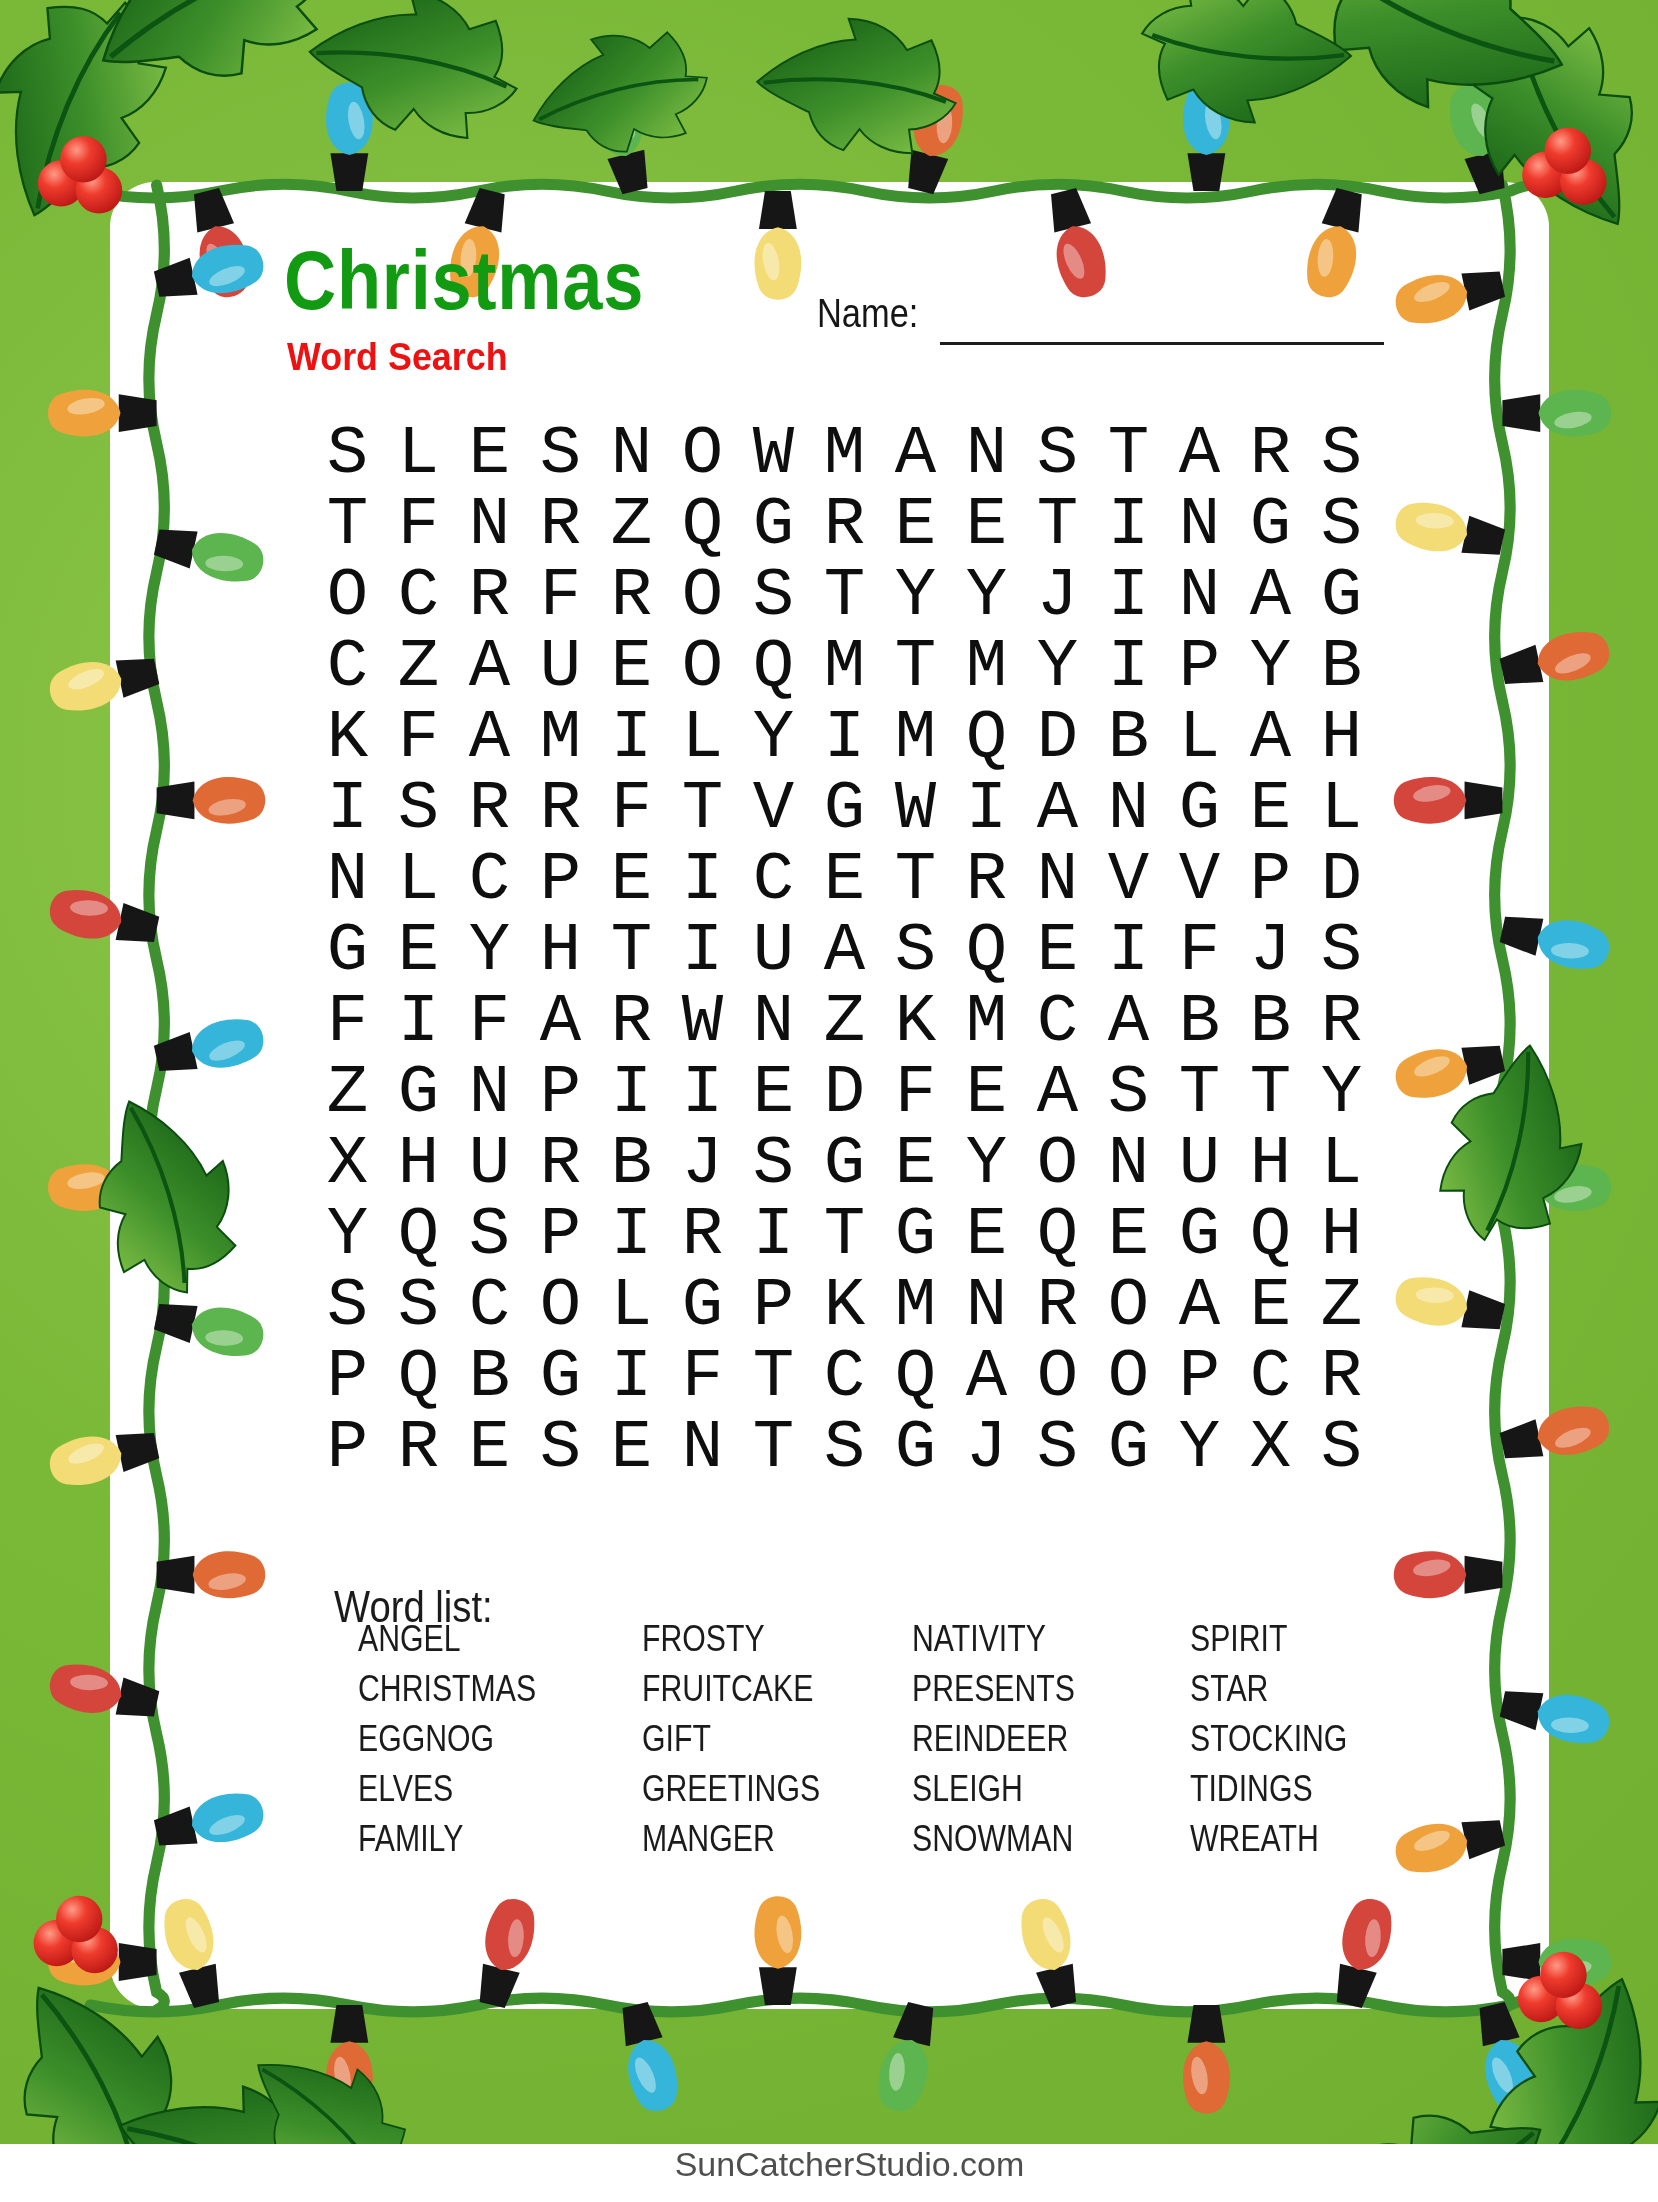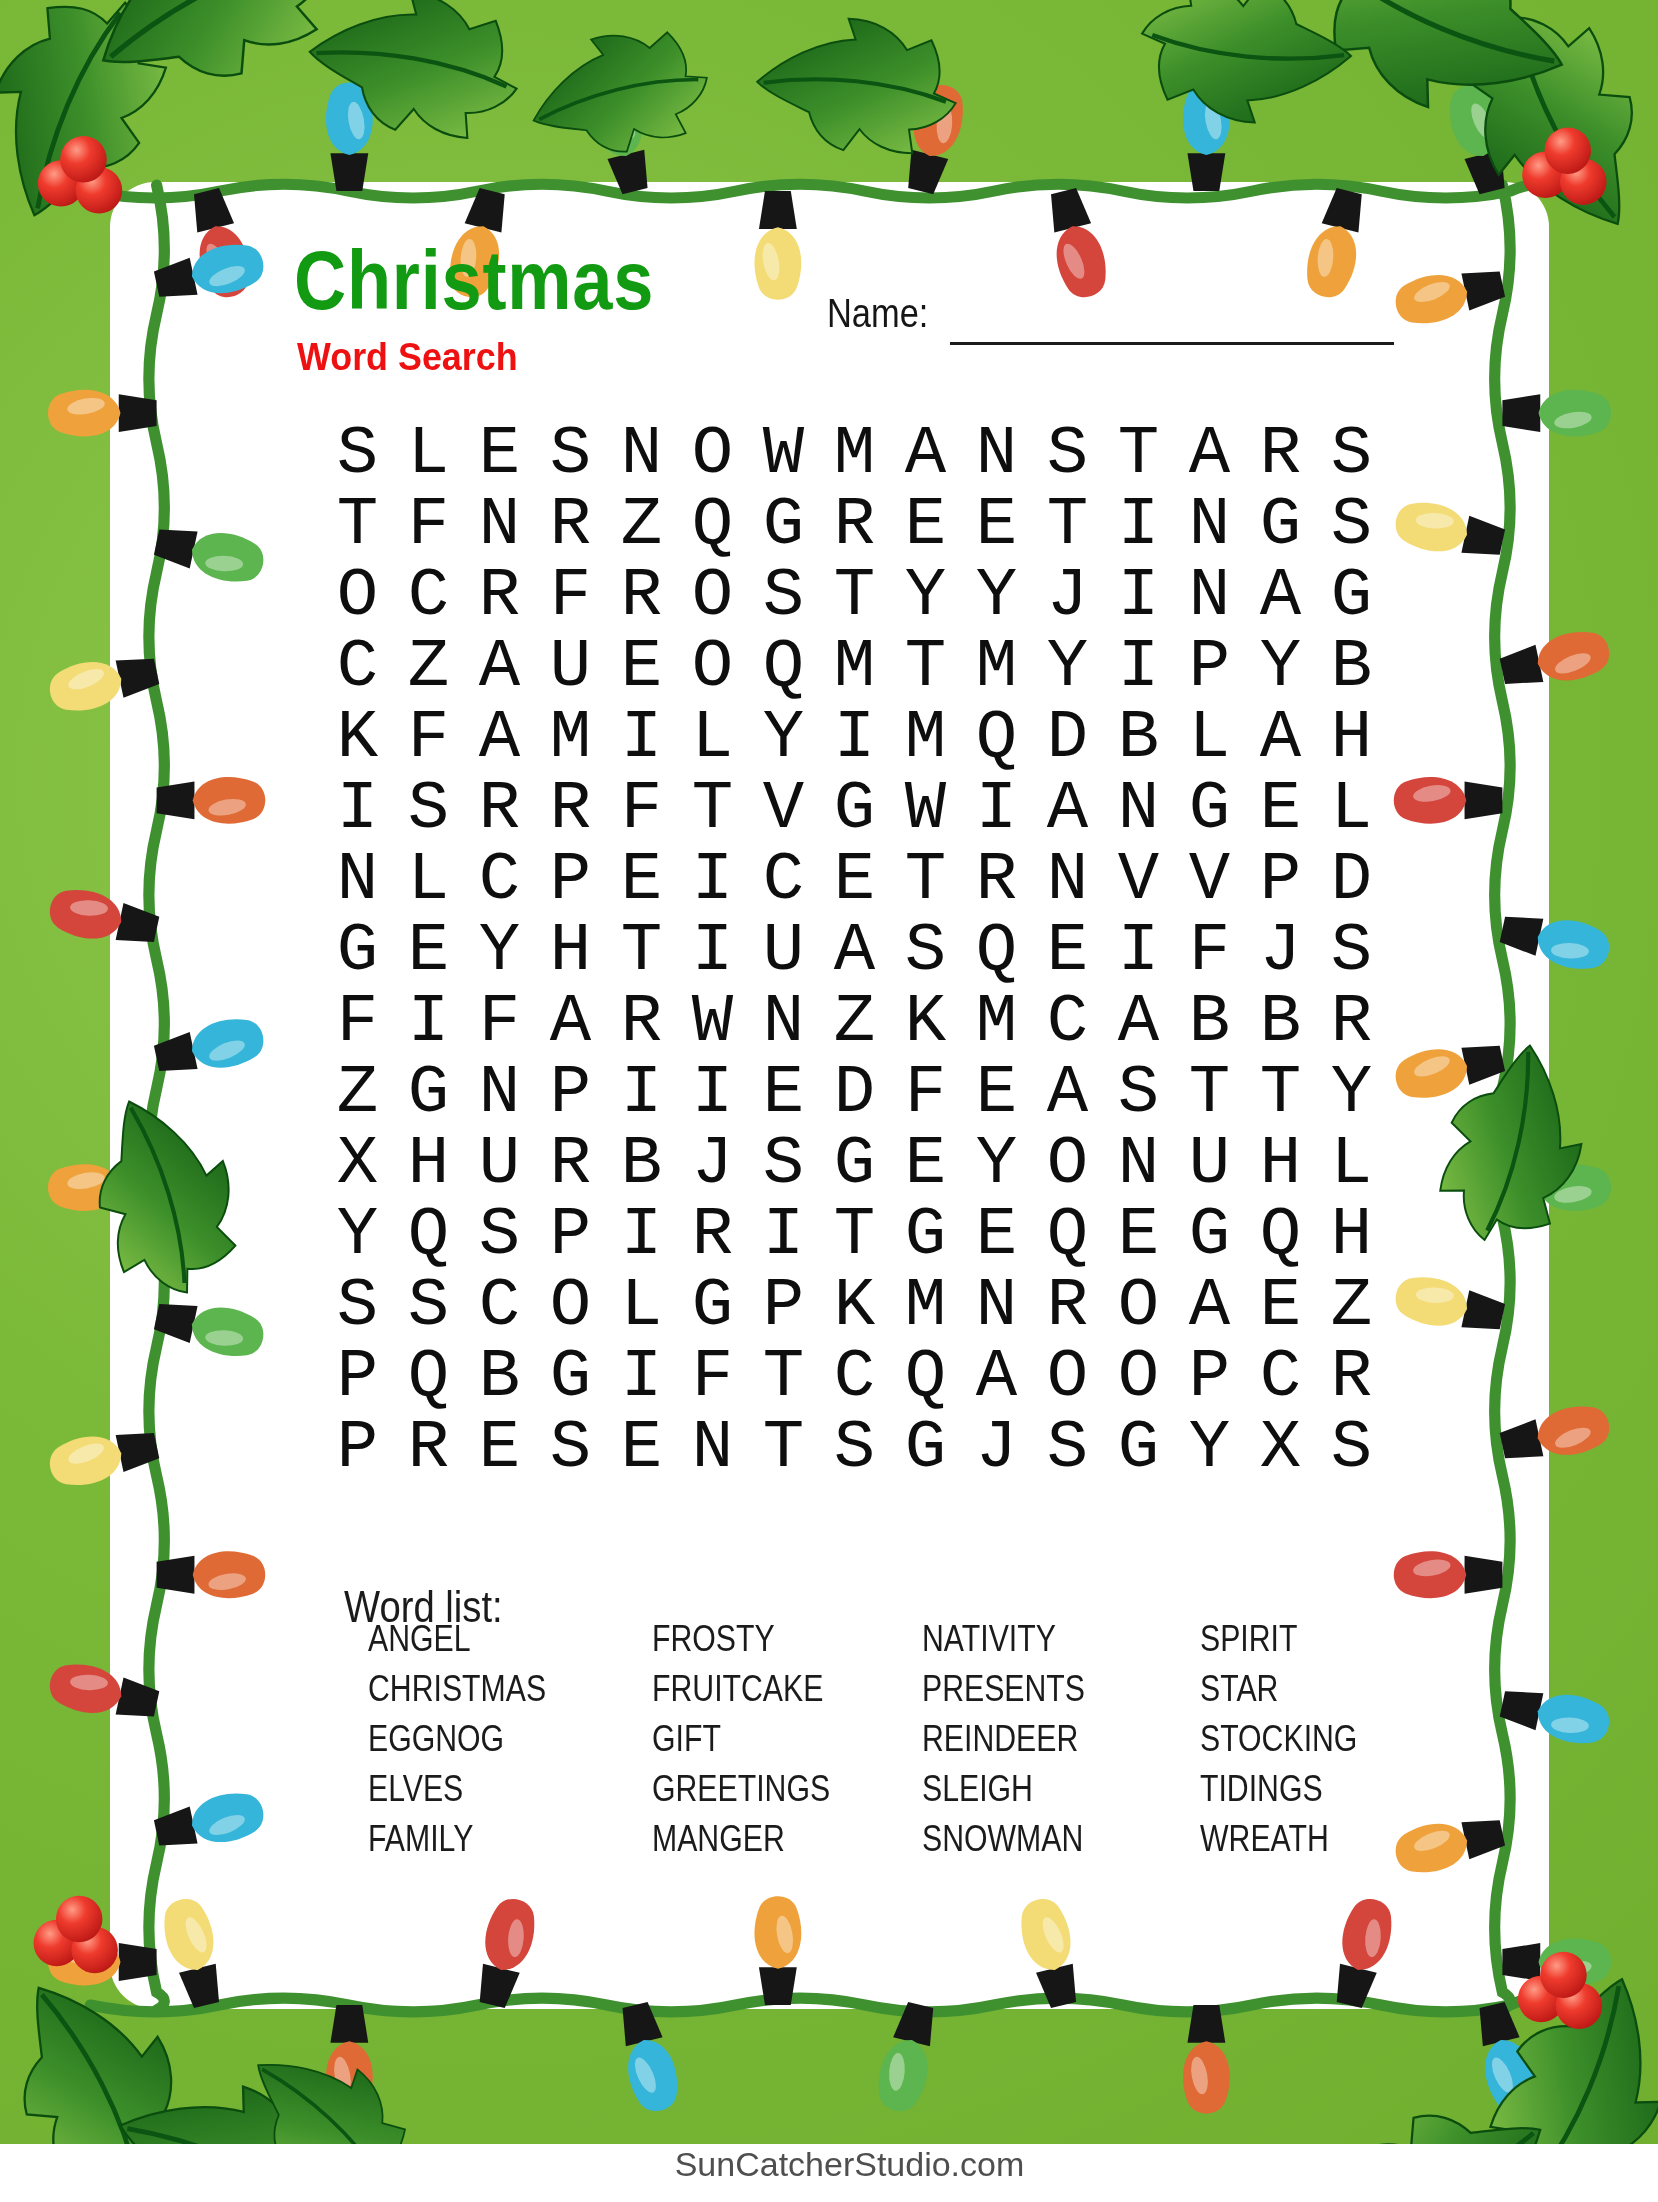--- a/index.html
+++ b/index.html
@@ -6,21 +6,21 @@
   body{
     width:1659px;height:2203px;position:relative;overflow:hidden;
     background:radial-gradient(circle at 30% 35%, #8ec74a 0%, #7ab838 45%, #6fae2e 100%);
     font-family:"Liberation Sans", sans-serif;
   }
   .panel{
     position:absolute;left:110px;top:182px;width:1439px;height:1827px;
     background:#ffffff;border-radius:45px;z-index:1;
   }
   svg.decor{position:absolute;left:0;top:0;width:1659px;height:2203px;z-index:2;pointer-events:none;}
-  .content{position:absolute;left:0;top:0;width:1338px;height:2203px;z-index:3;margin-left:10px;}
+  .content{position:absolute;left:0;top:0;width:1338px;height:2203px;z-index:3;}
   .title{
     position:absolute;left:284px;top:239px;font-size:83px;font-weight:bold;
     color:#129a12;letter-spacing:0.9px;transform:scaleX(.87);transform-origin:left top;line-height:1;
   }
   .subtitle{
     position:absolute;left:287px;top:337px;font-size:39px;font-weight:bold;color:#ee1111;
     transform:scaleX(.92);transform-origin:left top;line-height:1;
   }
   .name-label{
     position:absolute;left:817px;top:287px;font-size:41px;color:#161616;

